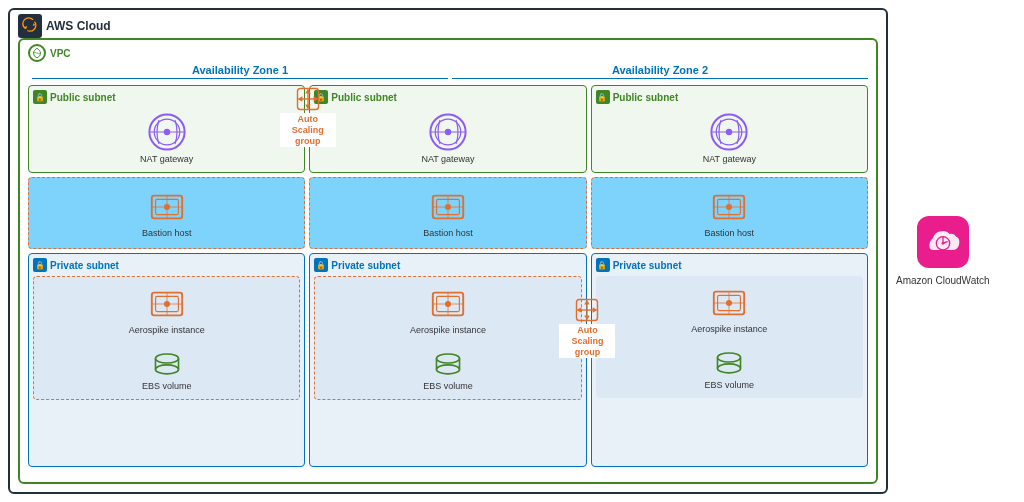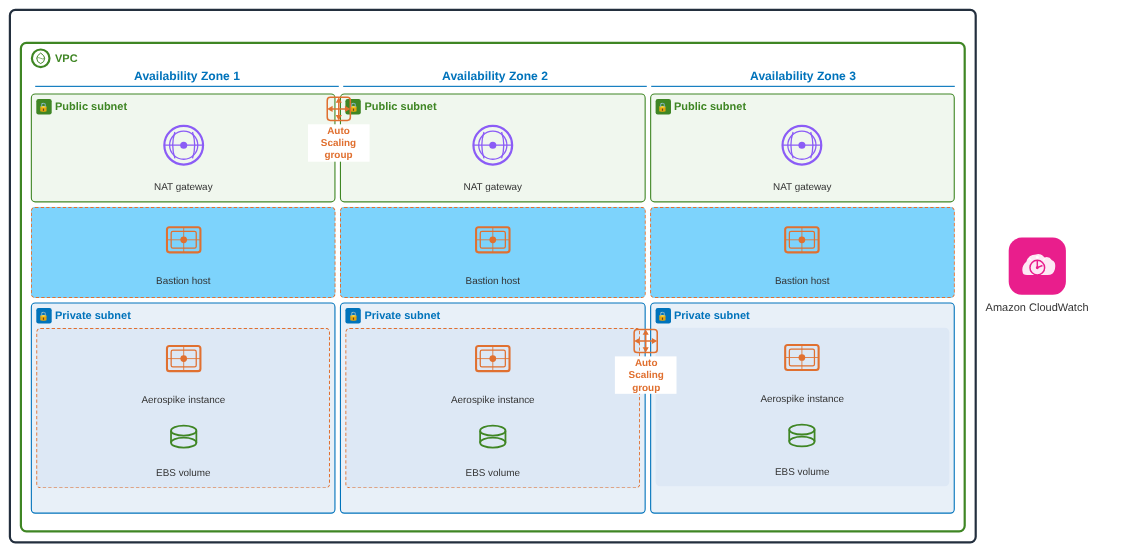--- a/index.html
+++ b/index.html
@@ -188,21 +188,21 @@
       flex: 0 0 auto;
       display: flex;
       align-items: center;
       justify-content: center;
     }
 
     .icon-label {
       font-size: 9px;
       color: #333;
       text-align: center;
-      margin-top: 13px;
+      margin-top: 2px;
     }
 
     
     .right-sidebar {
       width: 120px;
       display: flex;
       flex-direction: column;
       justify-content: center;
       align-items: flex-start;
       gap: 20px;
@@ -244,36 +244,46 @@
     .nat-svg, .bastion-svg, .aerospike-svg, .ebs-svg {
       display: block;
     }
   </style>
 </head>
 <body>
 
 <div class="diagram-container">
 
   <div class="aws-cloud">
+    <div class="aws-cloud-label">
+      <div class="aws-logo">
+        <svg width="18" height="18" viewBox="0 0 40 40">
+          <path d="M11 26c-4-2-7-6-7-11 0-7 6-13 13-13 4 0 7 1.5 10 4" stroke="#ff9900" stroke-width="3" fill="none"></path>
+          <path d="M14 30c2 1 4 1.5 6 1.5 7 0 13-6 13-13 0-3-1-6-3-8" stroke="#ff9900" stroke-width="3" fill="none"></path>
+          <polygon points="8,22 14,20 12,26" fill="#ff9900"></polygon>
+          <polygon points="32,18 26,20 28,14" fill="#ff9900"></polygon>
+        </svg>
+      </div>
+      <span>AWS Cloud</span>
+    </div>
 
     <div class="vpc-box">
       <div class="vpc-label">
         <div class="vpc-icon">
           <svg width="12" height="12" viewBox="0 0 20 20">
             <path d="M10 2 Q16 6 16 10 Q16 16 10 18 Q4 16 4 10 Q4 6 10 2Z" stroke="#3f8624" stroke-width="1.5" fill="none"></path>
             <path d="M4 10 Q7 8 10 10 Q13 12 16 10" stroke="#3f8624" stroke-width="1" fill="none"></path>
           </svg>
         </div>
         <span>VPC</span>
       </div>
 
       <div class="az-header">
         <div class="az-title">Availability Zone 1</div>
         <div class="az-title">Availability Zone 2</div>
-        <div class="az-title">Availability Zone 3</div>
       </div>
 
       <div class="main-grid" id="main-grid">
 
         <div class="az-column">
 
           <div class="public-subnet">
             <div class="subnet-label">
               <div class="lock-icon">🔒</div>
               <span>Public subnet</span>

